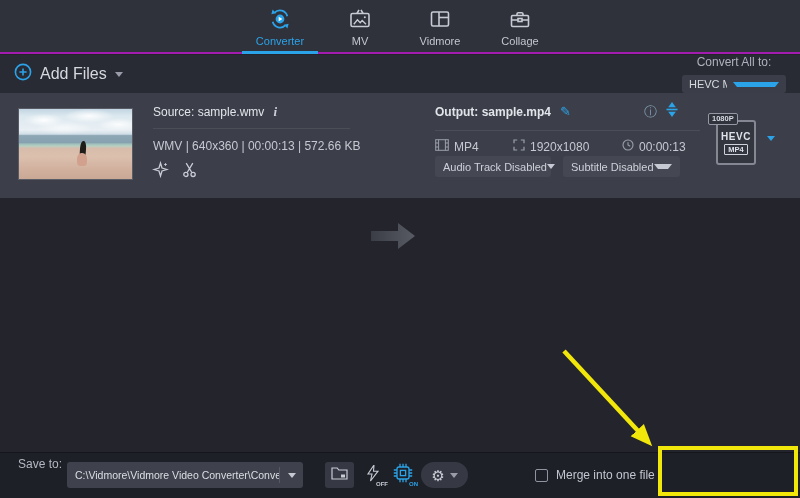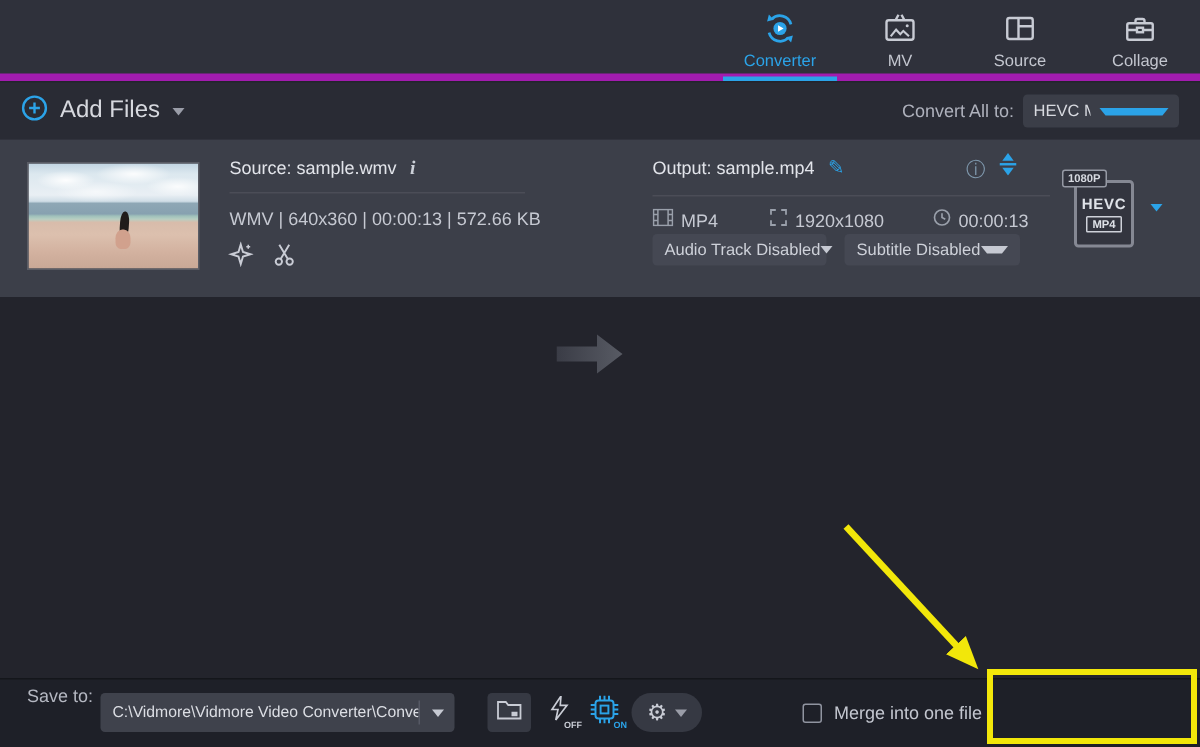--- a/index.html
+++ b/index.html
@@ -1,22 +1,22 @@
 <!DOCTYPE html>
 <html><head>
 <meta charset="utf-8">
 <style>
   * { margin:0; padding:0; box-sizing:border-box; }
   html,body { background:#17181d; font-family:"Liberation Sans",sans-serif; }
   .window { position:relative; width:800px; height:498px; background:#23242c; overflow:hidden; }
 
   
   .header { position:absolute; left:0; top:0; width:800px; height:54px;
-            background:#2f313b; border-bottom:5px solid #a21caf;
-            display:flex; justify-content:flex-end; }
+            background:#2f313b; border-bottom:2px solid #a21caf;
+            display:flex; justify-content:center; }
   .tabs { display:flex; }
   .tab { width:80px; height:54px; display:flex; flex-direction:column; align-items:center;
          justify-content:center; gap:4px; position:relative; cursor:pointer; }
   .tab .tab-label { font-size:11px; color:#c3c6cf; }
   .tab.active .tab-label { color:#2ba3e8; }
   .tab.active::after { content:""; position:absolute; left:2px; right:2px; bottom:0;
                        height:3px; background:#2ba3e8; }
   .tab svg { display:block; }
 
   
@@ -27,21 +27,21 @@
   .addfiles-label { font-size:16px; color:#d6d8de; }
   .caret { width:0; height:0; border-left:4px solid transparent; border-right:4px solid transparent;
            border-top:5px solid #9a9da8; }
   .caret.blue { border-top-color:#2ba3e8; }
   .view-tabs { position:absolute; left:50%; top:0; transform:translateX(-50%); height:38px;
                display:flex; align-items:center; gap:22px; }
   .pill { background:#202229; color:#e8eaf0; font-size:12px; padding:4px 14px;
           border-radius:12px; cursor:pointer; }
   .view-tab-inactive { color:#8e919c; font-size:12px; cursor:pointer; }
   .convert-to { position:absolute; right:14px; top:0; height:38px; display:flex;
-                align-items:center; gap:6px; }
+                align-items:center; gap:6px;flex-direction:column; }
   .convert-to-label { font-size:12px; color:#aeb1bc; }
   .profile-select { width:104px; height:22px; background:#3b3e48; border-radius:3px;
                     display:flex; align-items:center; padding:0 7px; gap:6px; cursor:pointer; }
   .profile-select span { flex:1; font-size:11px; color:#d8dae0; white-space:nowrap; overflow:hidden; }
 
   
   .file-row { position:absolute; left:0; top:93px; width:800px; height:105px; background:#3c3f49;padding-left:29px; }
   .thumb { position:absolute; left:18px; top:15px; width:115px; height:72px;
            border:1px solid #5a5c65; overflow:hidden; cursor:pointer;
            background:
@@ -62,21 +62,21 @@
   .i-italic { font-family:"Liberation Serif",serif; font-style:italic; font-weight:bold;
               font-size:13px; color:#ccd0d8; cursor:pointer; }
   .divider { position:absolute; height:1px; background:#4b4d57; }
   .src-div { left:153px; top:35px; width:197px; }
   .out-div { left:435px; top:37px; width:265px; }
   .src-details { position:absolute; left:153px; top:46px; font-size:12px; color:#c6c9d2; }
   .src-tools { position:absolute; left:152px; top:68px; display:flex; gap:13px; align-items:center; }
   .src-tools svg { cursor:pointer; }
   .big-arrow { position:absolute; left:371px; top:129px; }
   .out-title { position:absolute; left:435px; top:11px; display:flex; align-items:center; gap:9px; }
-  .out-title .t { font-size:12px; color:#e2e4ea; }
+  .out-title .t { font-size:12px; color:#e2e4ea;font-weight:bold; }
   .pencil { color:#2ba3e8; font-size:13px; cursor:pointer; }
   .out-icons { position:absolute; left:644px; top:9px; display:flex; align-items:center; gap:9px; }
   .info-circle { font-size:13px; color:#7f98ad; cursor:pointer; line-height:1; }
   .out-details { position:absolute; left:435px; top:46px; width:266px; height:14px; }
   .det-group { position:absolute; top:0; display:flex; align-items:center; gap:5px;
                font-size:12px; color:#c6c9d2; }
   .dd { position:absolute; height:21px; background:#454853; border-radius:3px; display:flex;
         align-items:center; padding:0 8px; cursor:pointer; }
   .dd span { flex:1; font-size:11px; color:#ced1d9; white-space:nowrap; }
   .dd-audio { left:435px; top:63px; width:116px; }
@@ -167,21 +167,21 @@
       </div>
 
       <div class="tab">
         <span>
           <svg width="24" height="24" viewBox="0 0 24 24" fill="none" stroke="#c8cbd4" stroke-width="1.6">
             <rect x="3.5" y="5" width="17" height="14" rx="1.5"></rect>
             <line x1="11" y1="5" x2="11" y2="19"></line>
             <line x1="11" y1="10.5" x2="20.5" y2="10.5"></line>
           </svg>
         </span>
-        <span class="tab-label">Source</span>
+        <span class="tab-label">Vidmore</span>
       </div>
 
       <div class="tab">
         <span>
           <svg width="24" height="24" viewBox="0 0 24 24" fill="none" stroke="#c8cbd4" stroke-width="1.6">
             <rect x="3.5" y="8.5" width="17" height="11" rx="1.2"></rect>
             <path d="M9 8.5 V7 a1.3 1.3 0 0 1 1.3-1.3 h3.4 A1.3 1.3 0 0 1 15 7 v1.5"></path>
             <path d="M3.5 13 h6.5 M14 13 h6.5"></path>
             <rect x="10" y="11.5" width="4" height="3"></rect>
           </svg>

